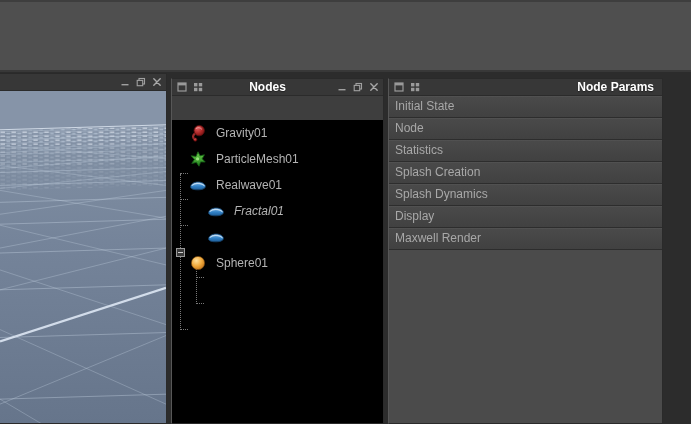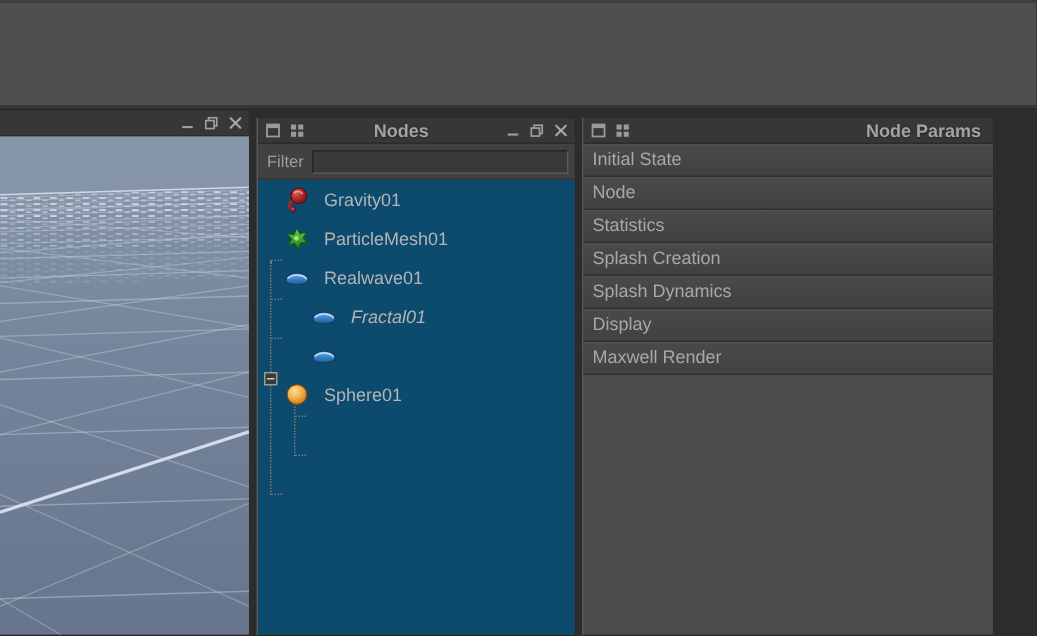--- a/index.html
+++ b/index.html
@@ -7,21 +7,21 @@
   body { background:#2c2c2c; font-family:"Liberation Sans", sans-serif; position:relative; }
 
   
   .top-strip { position:absolute; left:0; top:0; width:691px; height:72px;
     background:#4f4f4f; border-top:2px solid #3e3e3e; border-bottom:2px solid #383838; }
 
   
   .panel { position:absolute; background:#3e3e3e; border:1px solid #2a2a2a; border-left:1px solid #575757; }
   .titlebar { height:17px; background:#373737; border-bottom:1px solid #2b2b2b;
     display:flex; align-items:center; padding:0 4px; }
-  .tb-title { flex:1; text-align:center; font-size:12px; font-weight:bold; color:#a3a3a3;
+  .tb-title { flex:1; text-align:center; font-size:12px; font-weight:bold; color:#ffffff;
     text-shadow:0 1px 1px #222; white-space:nowrap; }
   .tb-title.right { text-align:right; padding-right:4px; }
   .tb-icons { display:flex; gap:5px; align-items:center; }
   .tb-controls { display:flex; gap:5px; align-items:center; margin-left:4px; }
   .tbtn { width:11px; height:11px; display:inline-flex; align-items:center; justify-content:center; cursor:default; }
   .tbtn svg { display:block; }
 
   
   .viewport-panel { left:0; top:73px; width:167px; height:351px; border-left:none; }
   .viewport { position:absolute; left:0; top:17px; right:0; bottom:0;
@@ -30,21 +30,21 @@
 
   
   .nodes-panel { left:171px; top:78px; width:213px; height:346px; }
   .filter-row { height:24px; background:#414141; border-bottom:1px solid #343434;
     display:flex; align-items:center; padding:0 4px 0 6px; }
   .filter-row label { font-size:11px; color:#9c9c9c; margin-right:6px; }
   .filter-row input { flex:1; height:16px; background:#393939; color:#dddddd; font-size:11px;
     font-family:"Liberation Sans", sans-serif; border:1px solid;
     border-color:#262626 #5a5a5a #5a5a5a #262626; outline:none; padding:0 3px; }
 
-  .tree { position:absolute; left:0; top:41px; right:0; bottom:0; background:#0c4a6e; }
+  .tree { position:absolute; left:0; top:41px; right:0; bottom:0; background:#000000; }
   .trow { position:relative; height:26px; display:flex; align-items:center; cursor:default; }
   .trow .sel-bg { display:none; }
   .trow.selected .sel-bg { display:block; position:absolute; left:12px; right:0; top:0; bottom:0;
     background:linear-gradient(180deg,#959595,#838383); }
   .trow .node-icon { position:relative; width:20px; height:20px; margin-left:16px; flex:none; }
   .trow.child .node-icon { margin-left:34px; }
   .trow .nlabel { position:relative; margin-left:8px; font-size:12px; color:#b4b4b4; white-space:nowrap; }
   .trow.italic .nlabel { font-style:italic; }
   .trow.selected .nlabel { color:#e6e6e6; text-shadow:0 1px 1px #555; }
 
@@ -253,24 +253,20 @@
             </svg>
           </span>
         <span class="tbtn">
             <svg width="10" height="10">
               <use href="#ic-close"></use>
             </svg>
           </span>
       </span>
     </div>
 
-    <div class="filter-row">
-      <label>Filter</label>
-      <input type="text" value="" style="">
-    </div>
 
     <div class="tree">
 
       <div class="guide gv" style="left:8px; top:54px; height:156px;"></div>
       <div class="guide gh" style="left:8px; top:53px; width:8px;"></div>
       <div class="guide gh" style="left:8px; top:79px; width:8px;"></div>
       <div class="guide gh" style="left:8px; top:105px; width:8px;"></div>
       <div class="guide gh" style="left:8px; top:209px; width:8px;"></div>
       <div class="guide gv" style="left:24px; top:145px; height:39px;"></div>
       <div class="guide gh" style="left:24px; top:157px; width:8px;"></div>

